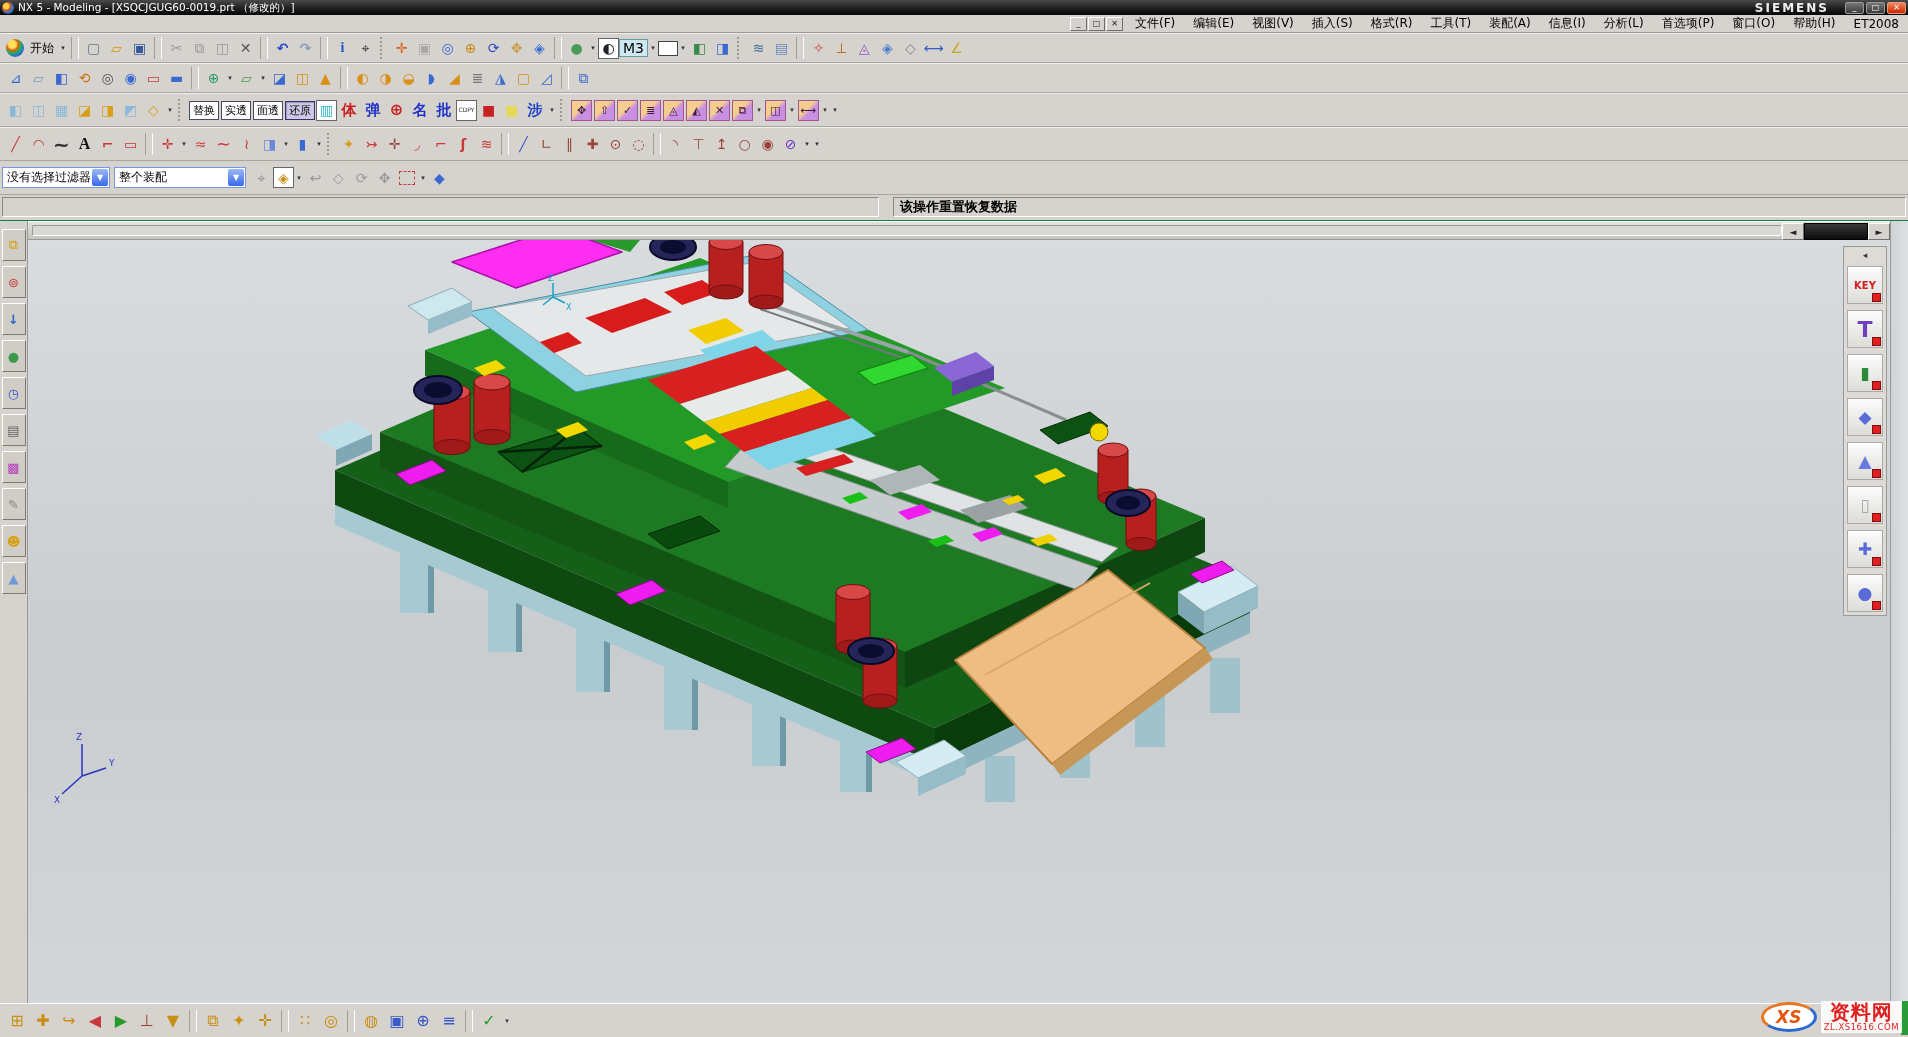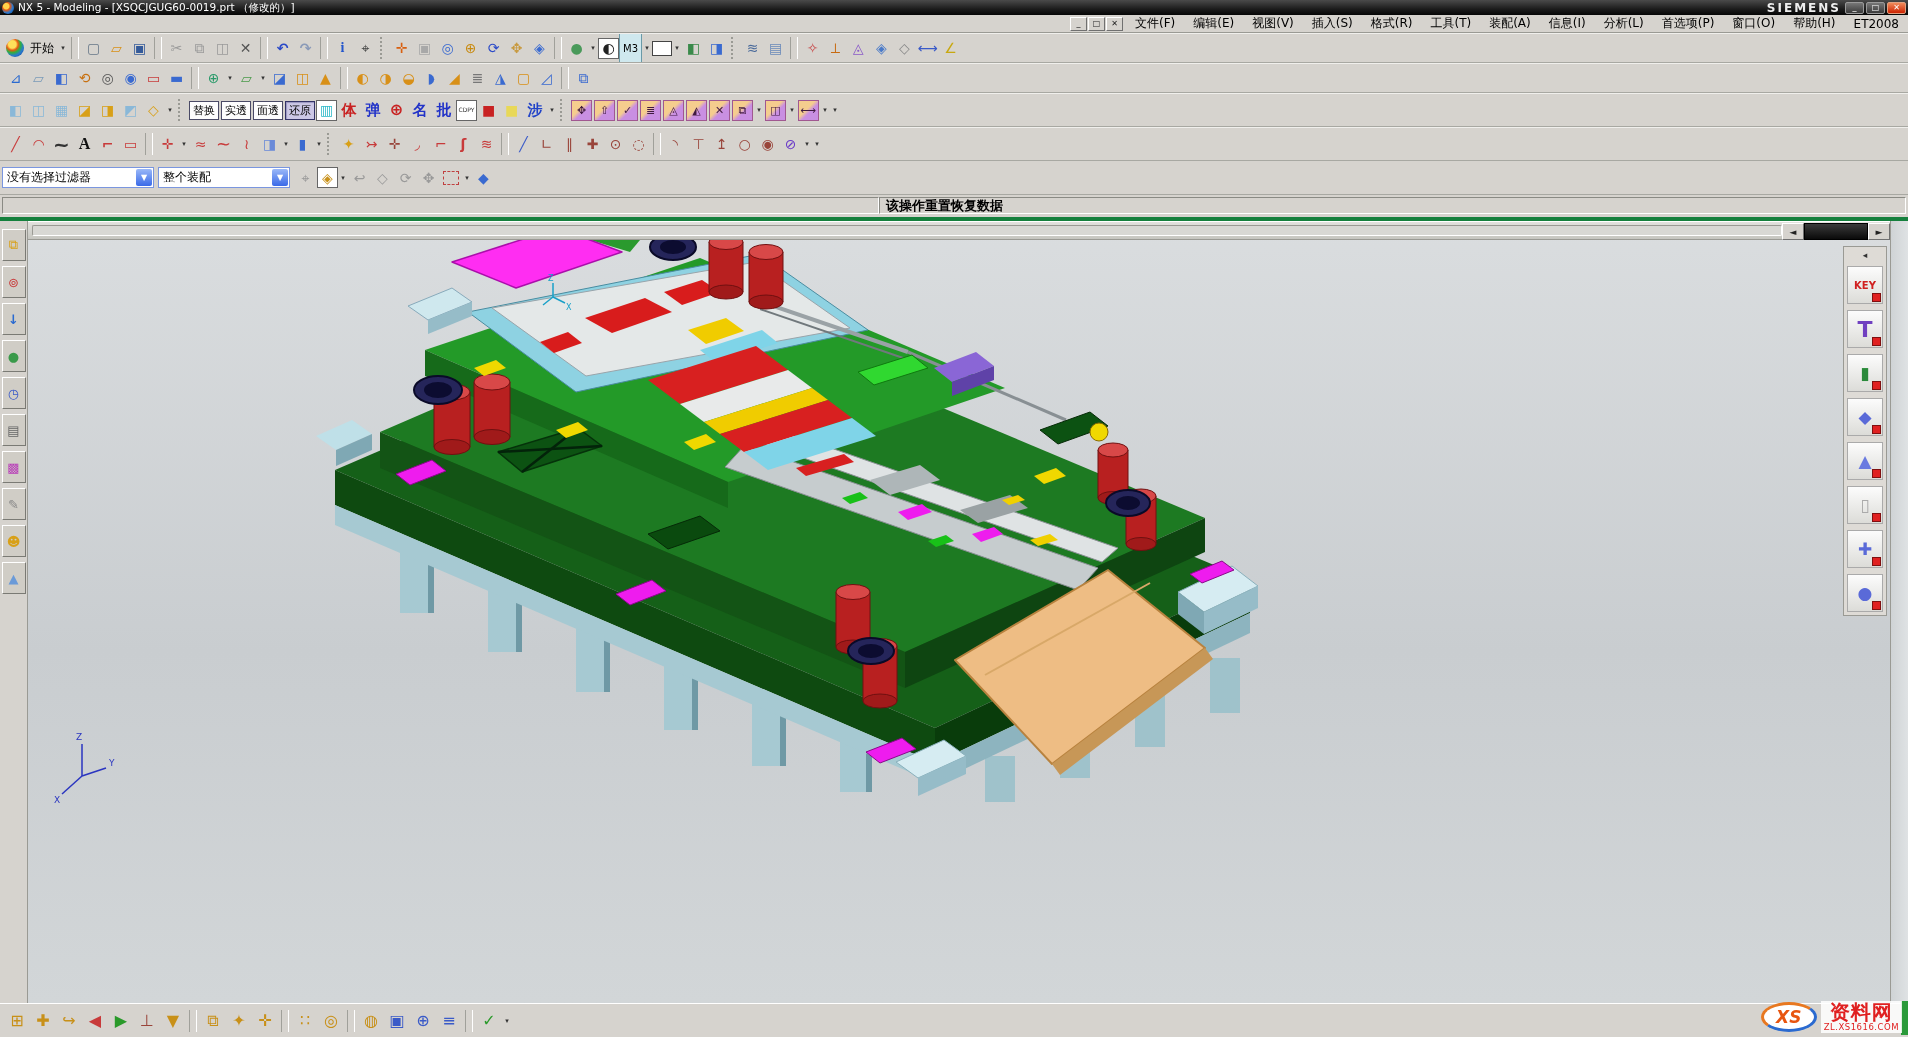--- a/index.html
+++ b/index.html
@@ -6,21 +6,21 @@
   html,body { width:1908px; height:1037px; overflow:hidden;
     font-family:"DejaVu Sans","Liberation Sans",sans-serif; font-size:12px; }
   body { background:#d6d3ce; cursor:default; }
 
   
   .titlebar { height:15px; background:linear-gradient(#4a4a4a,#1c1c1c 60%,#060606);
     color:#fff; display:flex; align-items:center; padding:0 2px; font-size:10.5px; }
   .nx-swirl { width:12px; height:12px; border-radius:50%; margin-right:4px;
     background:radial-gradient(circle at 35% 35%, #ffd24a 0 25%, #e85a10 35%, #2a7ad0 60%, #0a3a80 100%); }
   .title-text { white-space:nowrap; }
-  .title-right { margin-left:auto; display:flex; align-items:center; gap:4px;text-align:right; }
+  .title-right { margin-left:auto; display:flex; align-items:center; gap:16px;text-align:right; }
   .brand { font-weight:bold; letter-spacing:2px; font-size:12px; color:#eee; }
   .wbtns { display:flex; gap:2px; }
   .wbtn { width:19px; height:12px; display:flex; align-items:center; justify-content:center;
     font-size:8px; color:#fff; background:linear-gradient(#777,#3a3a3a); border:1px solid #999; border-radius:2px; }
   .wbtn.close { background:linear-gradient(#f08a5a,#cc2200); border-color:#e0a080; }
 
   
   .menubar { height:18px; background:#d6d3ce; display:flex; align-items:center;
     border-bottom:1px solid #9a9a94; padding-left:4px; }
   .menu-item { padding:1px 9px; white-space:nowrap; }
@@ -38,42 +38,42 @@
     margin:0 3px; flex:none; }
   .dsep { width:7px; height:22px; border-left:2px dotted #9a9a94; margin:0 3px; flex:none; }
   .dd { width:10px; height:22px; font-size:7px; color:#333; display:inline-flex;
     align-items:center; justify-content:center; flex:none; }
   .nxlogo { width:18px; height:18px; border-radius:50%; flex:none; margin:0 2px;
     background:radial-gradient(circle at 35% 30%, #ffe05a 0 22%, #e85a10 34%, #30b040 48%, #2a7ad0 66%, #0a3a80 100%); }
   .tstart { font-size:12px; padding:2px 4px; flex:none; }
   .tbtn { font-size:11px; border:1px solid #4a4a66; background:#fdfdfd; padding:1px 3px;
     margin:0 1px; flex:none; height:19px; display:inline-flex; align-items:center; }
   .tbtn.pressed { background:#ccc8e6; border-color:#333366; box-shadow:inset 1px 1px 1px #9a96c0; }
-  .tbox { font-size:10px; border:1px solid #6a9aa8; background:#cfe8ee; height:33px;
+  .tbox { font-size:14px; border:1px solid #6a9aa8; background:#cfe8ee; height:18px;
     padding:0 3px; display:inline-flex; align-items:center; flex:none; }
   .swatch { width:20px; height:15px; background:#fff; border:1px solid #444; flex:none; }
   .boxed { border:1px solid #666; background:#fff; width:21px; height:21px; }
   .pc { width:21px; height:21px; font-size:11px; color:#401a40; border:1px solid #a05890;
     background:linear-gradient(135deg,#f5cd8e 42%,#c98fe2 58%); display:inline-flex;
     align-items:center; justify-content:center; flex:none; margin:0 1px; }
   .chtxt { font-size:15px; font-weight:bold; width:24px; }
 
   
   .selbar { height:34px; background:#d6d3ce; display:flex; align-items:center; gap:4px;
     padding-left:2px; border-bottom:1px solid #a8a8a2; }
   .xp-select { height:21px; background:#fff; border:1px solid #7a96df; display:inline-flex;
     align-items:center; justify-content:space-between; padding-left:4px; flex:none; }
   .xp-arrow { width:16px; height:17px; margin:1px; color:#fff; font-size:8px;
     background:linear-gradient(#9ab8f8,#3a6ae8); border-radius:2px; display:inline-flex;
     align-items:center; justify-content:center; }
   .marquee { width:16px; height:14px; border:1px dashed #c04040; flex:none; margin:0 3px; }
 
   
-  .msgbar { height:26px; background:#d6d3ce; display:flex; align-items:stretch; gap:0;
-    padding:2px 2px 3px 2px; border-bottom:4px solid #15803d; }
+  .msgbar { height:26px; background:#d6d3ce; display:flex; align-items:stretch; gap:14px;
+    padding:2px 2px 3px 2px; border-bottom:1px solid #15803d; }
   .msgcell { border:1px solid; border-color:#8a8a84 #fff #fff #8a8a84; display:flex;
     align-items:center; padding:0 6px; }
   .msgcell.left { width:877px; flex:none; }
   .msgcell.main { flex:1; font-weight:bold; font-size:13px; }
 
   
   .mainrow { height:782px; display:flex; }
   .leftbar { width:28px; background:#d6d3ce; border-right:1px solid #9a9a94;
     display:flex; flex-direction:column; align-items:center; padding-top:8px; gap:5px; }
   .lbar-item { width:24px; height:32px; background:#d0cdc6; border:1px solid;
@@ -333,21 +333,21 @@
     <span class="ti" style="color:#99443a">⊤</span>
     <span class="ti" style="color:#99443a">↥</span>
     <span class="ti" style="color:#99443a">○</span>
     <span class="ti" style="color:#99443a">◉</span>
     <span class="ti" style="color:#6a3ac8">⊘</span>
     <span class="dd">▾</span>
     <span class="dd">▾</span>
   </div>
 
 <div class="selbar">
-  <span class="xp-select" style="width:152px">
+  <span class="xp-select" style="width:108px">
     <span>没有选择过滤器</span>
     <span class="xp-arrow">▼</span>
   </span>
   <span class="xp-select" style="width:132px">
     <span>整个装配</span>
     <span class="xp-arrow">▼</span>
   </span>
   <span style="display:inline-flex;align-items:center">
 
   <span class="ti" style="color:#999">⌖</span>

